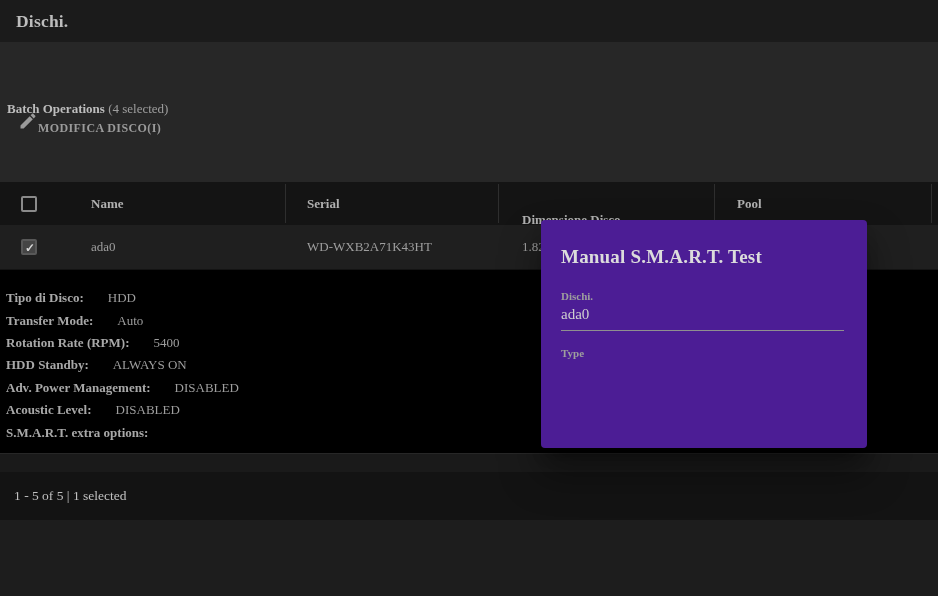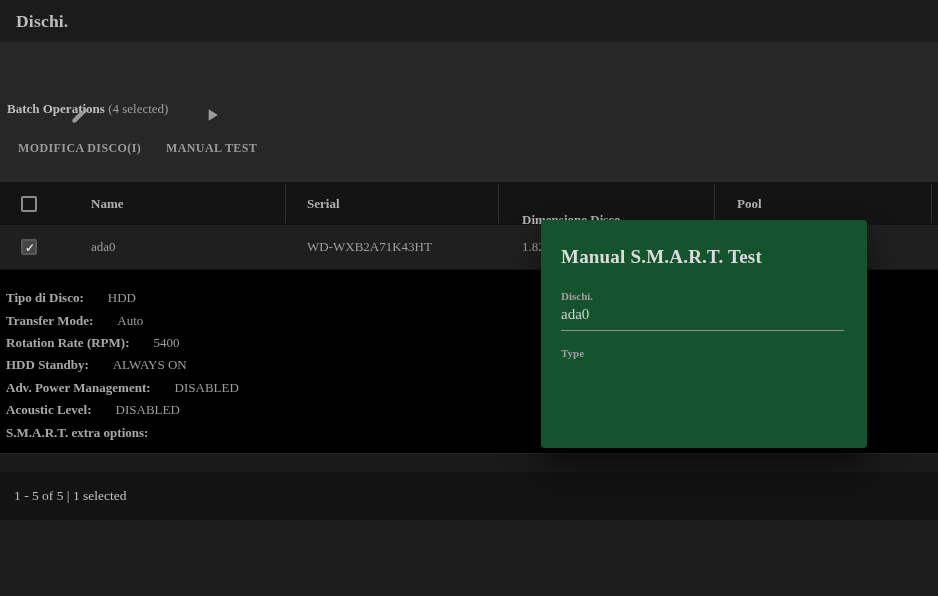--- a/index.html
+++ b/index.html
@@ -9,21 +9,21 @@
     background:#1d1d1d;font-family:Liberation Serif, serif;
     -webkit-font-smoothing:antialiased;
   }
   
   .topbar{position:absolute;left:0;top:0;width:100%;height:42px;background:#1b1b1b;display:flex;align-items:center;padding-left:16px;}
   .page-title{font-size:17.5px;font-weight:700;color:#bdbdbd;letter-spacing:.2px;}
   .batch{position:absolute;left:0;top:42px;width:100%;height:140px;background:#272727;}
   .batch-label-row{position:absolute;left:7px;top:59px;font-size:13px;color:#b5b5b5;}
   .batch-label{font-weight:700;color:#bdbdbd;}
   .batch-note{font-weight:400;color:#9e9e9e;}
-  .batch-btn{position:absolute;top:63px;display:flex;flex-direction:column;align-items:center;cursor:pointer;background:none;border:none;padding:0;font-family:inherit;justify-content:center;}
+  .batch-btn{position:absolute;top:63px;display:flex;flex-direction:row;align-items:center;cursor:pointer;background:none;border:none;padding:0;font-family:inherit;justify-content:center;}
   .batch-btn .bicon{width:20px;height:20px;display:block;}
   .batch-btn .blabel{margin-top:16px;font-size:12px;font-weight:700;color:#9a9a9a;letter-spacing:.4px;white-space:nowrap;}
   
   .thead{position:absolute;left:0;top:182px;width:100%;height:43px;background:#141414;}
   .thead .col{position:absolute;top:50%;transform:translateY(-50%);font-size:13px;font-weight:700;color:#b0b0b0;white-space:nowrap;}
   .vdiv{position:absolute;top:2px;bottom:2px;width:1px;background:#2e2e2e;}
   .trow{position:absolute;left:0;top:225px;width:100%;height:45px;background:#1f1f1f;border-bottom:1px solid #141414;cursor:pointer;}
   .trow .cell{position:absolute;top:50%;transform:translateY(-50%);font-size:13px;color:#9e9e9e;white-space:nowrap;}
   .cb{position:absolute;left:21px;top:50%;transform:translateY(-50%);width:16px;height:16px;border:2px solid #8a8a8a;border-radius:2px;cursor:pointer;}
   .cb.checked{border-color:#585858;background:#454545;}
@@ -32,21 +32,21 @@
   .details{position:absolute;left:0;top:270px;width:100%;height:183px;background:#000000;padding:17px 0 0 6px;}
   .drow{height:22.4px;display:flex;align-items:center;font-size:13px;white-space:nowrap;}
   .dlabel{font-weight:700;color:#a8a8a8;}
   .dvalue{margin-left:11px;color:#9e9e9e;padding-left:13px;}
   .gapband{position:absolute;left:0;top:453px;width:100%;height:19px;background:#1a1a1a;border-top:1px solid #272727;}
   
   .pfooter{position:absolute;left:0;top:472px;width:100%;height:48px;background:#131313;display:flex;align-items:center;padding-left:14px;}
   .pfooter .ptext{font-size:13.5px;color:#c0c0c0;}
   .bottomband{position:absolute;left:0;top:520px;width:100%;height:76px;background:#1d1d1d;}
   
-  .modal{position:absolute;left:541px;top:220px;width:326px;height:228px;background:#14532d;border-radius:4px;z-index:10;box-shadow:0 11px 15px -7px rgba(0,0,0,.45),0 24px 38px 3px rgba(0,0,0,.35);}
+  .modal{position:absolute;left:541px;top:220px;width:326px;height:228px;background:#4c1d95;border-radius:4px;z-index:10;box-shadow:0 11px 15px -7px rgba(0,0,0,.45),0 24px 38px 3px rgba(0,0,0,.35);}
   .modal-title{position:absolute;left:20px;top:26px;font-size:19px;font-weight:700;color:#dcdcdc;letter-spacing:.2px;white-space:nowrap;}
   .mfield-label{position:absolute;left:20px;top:70px;font-size:11px;font-weight:700;color:#9e9e9e;}
   .mfield-value{position:absolute;left:20px;top:86px;font-size:15px;color:#cfcfcf;cursor:pointer;}
   .munderline{position:absolute;left:20px;top:110px;width:283px;height:1px;background:#8f8f8f;}
   .mtype-label{position:absolute;left:20px;top:127px;font-size:11px;font-weight:700;color:#9e9e9e;}
   
   .dropdown{position:absolute;left:545px;top:350px;width:314px;height:163px;background:#2d2d2d;border-radius:3px;z-index:20;padding-top:7px;box-shadow:0 5px 5px -3px rgba(0,0,0,.3),0 8px 10px 1px rgba(0,0,0,.3);}
   .opt{height:39px;display:flex;align-items:center;padding-left:19px;font-size:13px;font-weight:700;letter-spacing:.3px;color:#d4d4d4;cursor:pointer;}
   .opt.selected{background:var(--accent);color:#ffffff;}
 </style>
@@ -64,28 +64,20 @@
       <span class="batch-label">Batch Operations</span>
       <span class="batch-note"> (4 selected)</span>
     </div>
     <button class="batch-btn" style="left:18px;">
       <span class="bicon">
         <svg viewBox="0 0 24 24" width="20" height="20">
             <path fill="#9b9b9b" d="M3 17.25V21h3.75L17.81 9.94l-3.75-3.75L3 17.25zM20.71 7.04c.39-.39.39-1.02 0-1.41l-2.34-2.34c-.39-.39-1.02-.39-1.41 0l-1.83 1.83 3.75 3.75 1.83-1.83z"></path>
           </svg>
       </span>
       <span class="blabel">MODIFICA DISCO(I)</span>
-    </button>
-    <button class="batch-btn" style="left:166px;">
-      <span class="bicon">
-        <svg viewBox="0 0 24 24" width="20" height="20">
-            <path fill="#9b9b9b" d="M8 5v14l11-7z"></path>
-          </svg>
-      </span>
-      <span class="blabel">MANUAL TEST</span>
     </button>
   </div>
 
   <div class="thead">
     <div class="cb"></div>
     <span class="col" style="left:91px;">Name</span>
     <span class="col" style="left:307px;">Serial</span>
     <span class="col" style="left:522px;margin-top:16px;">Dimensione Disco</span>
     <span class="col" style="left:737px;">Pool</span>
     <div class="vdiv" style="left:285px;"></div>

